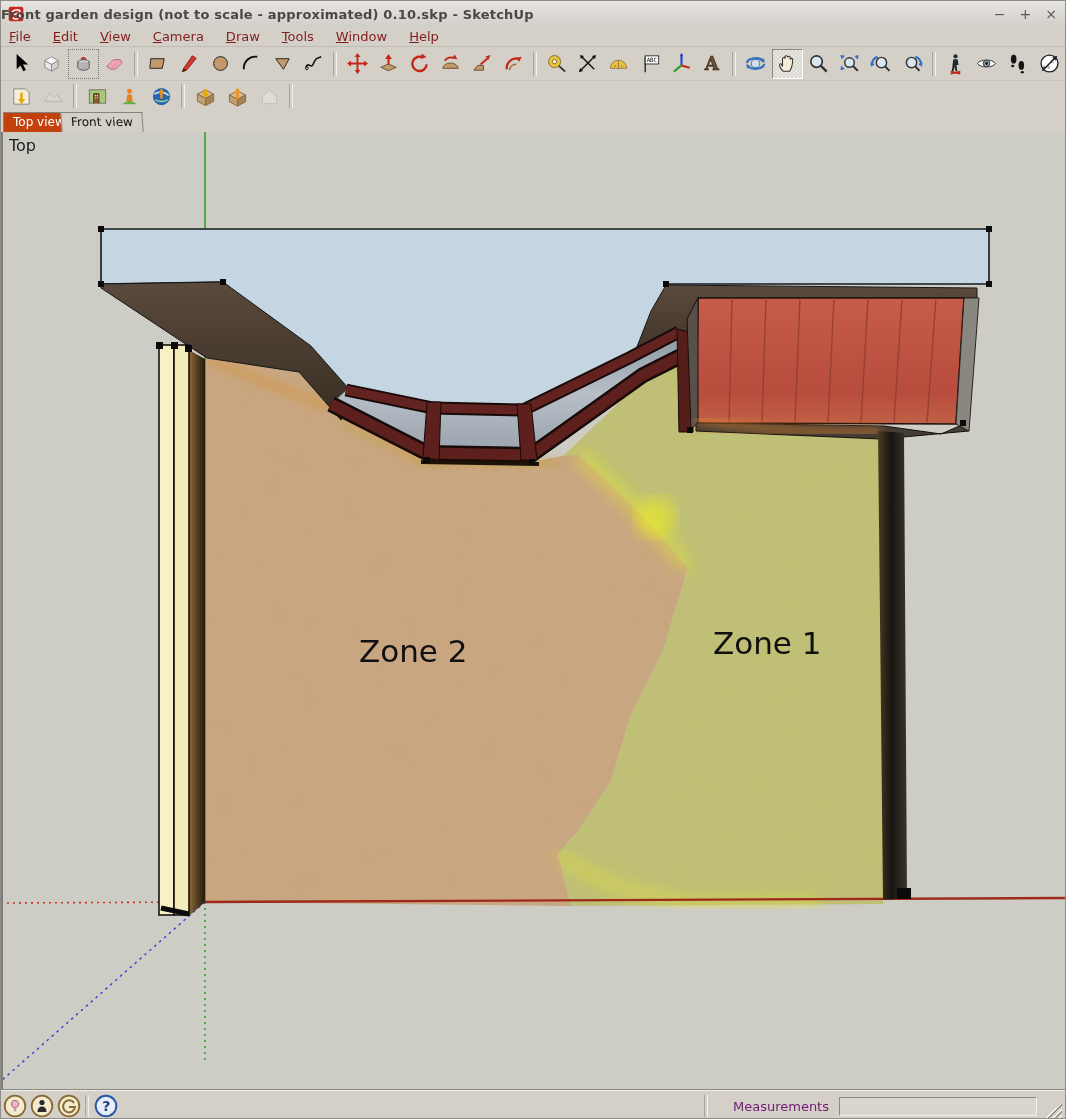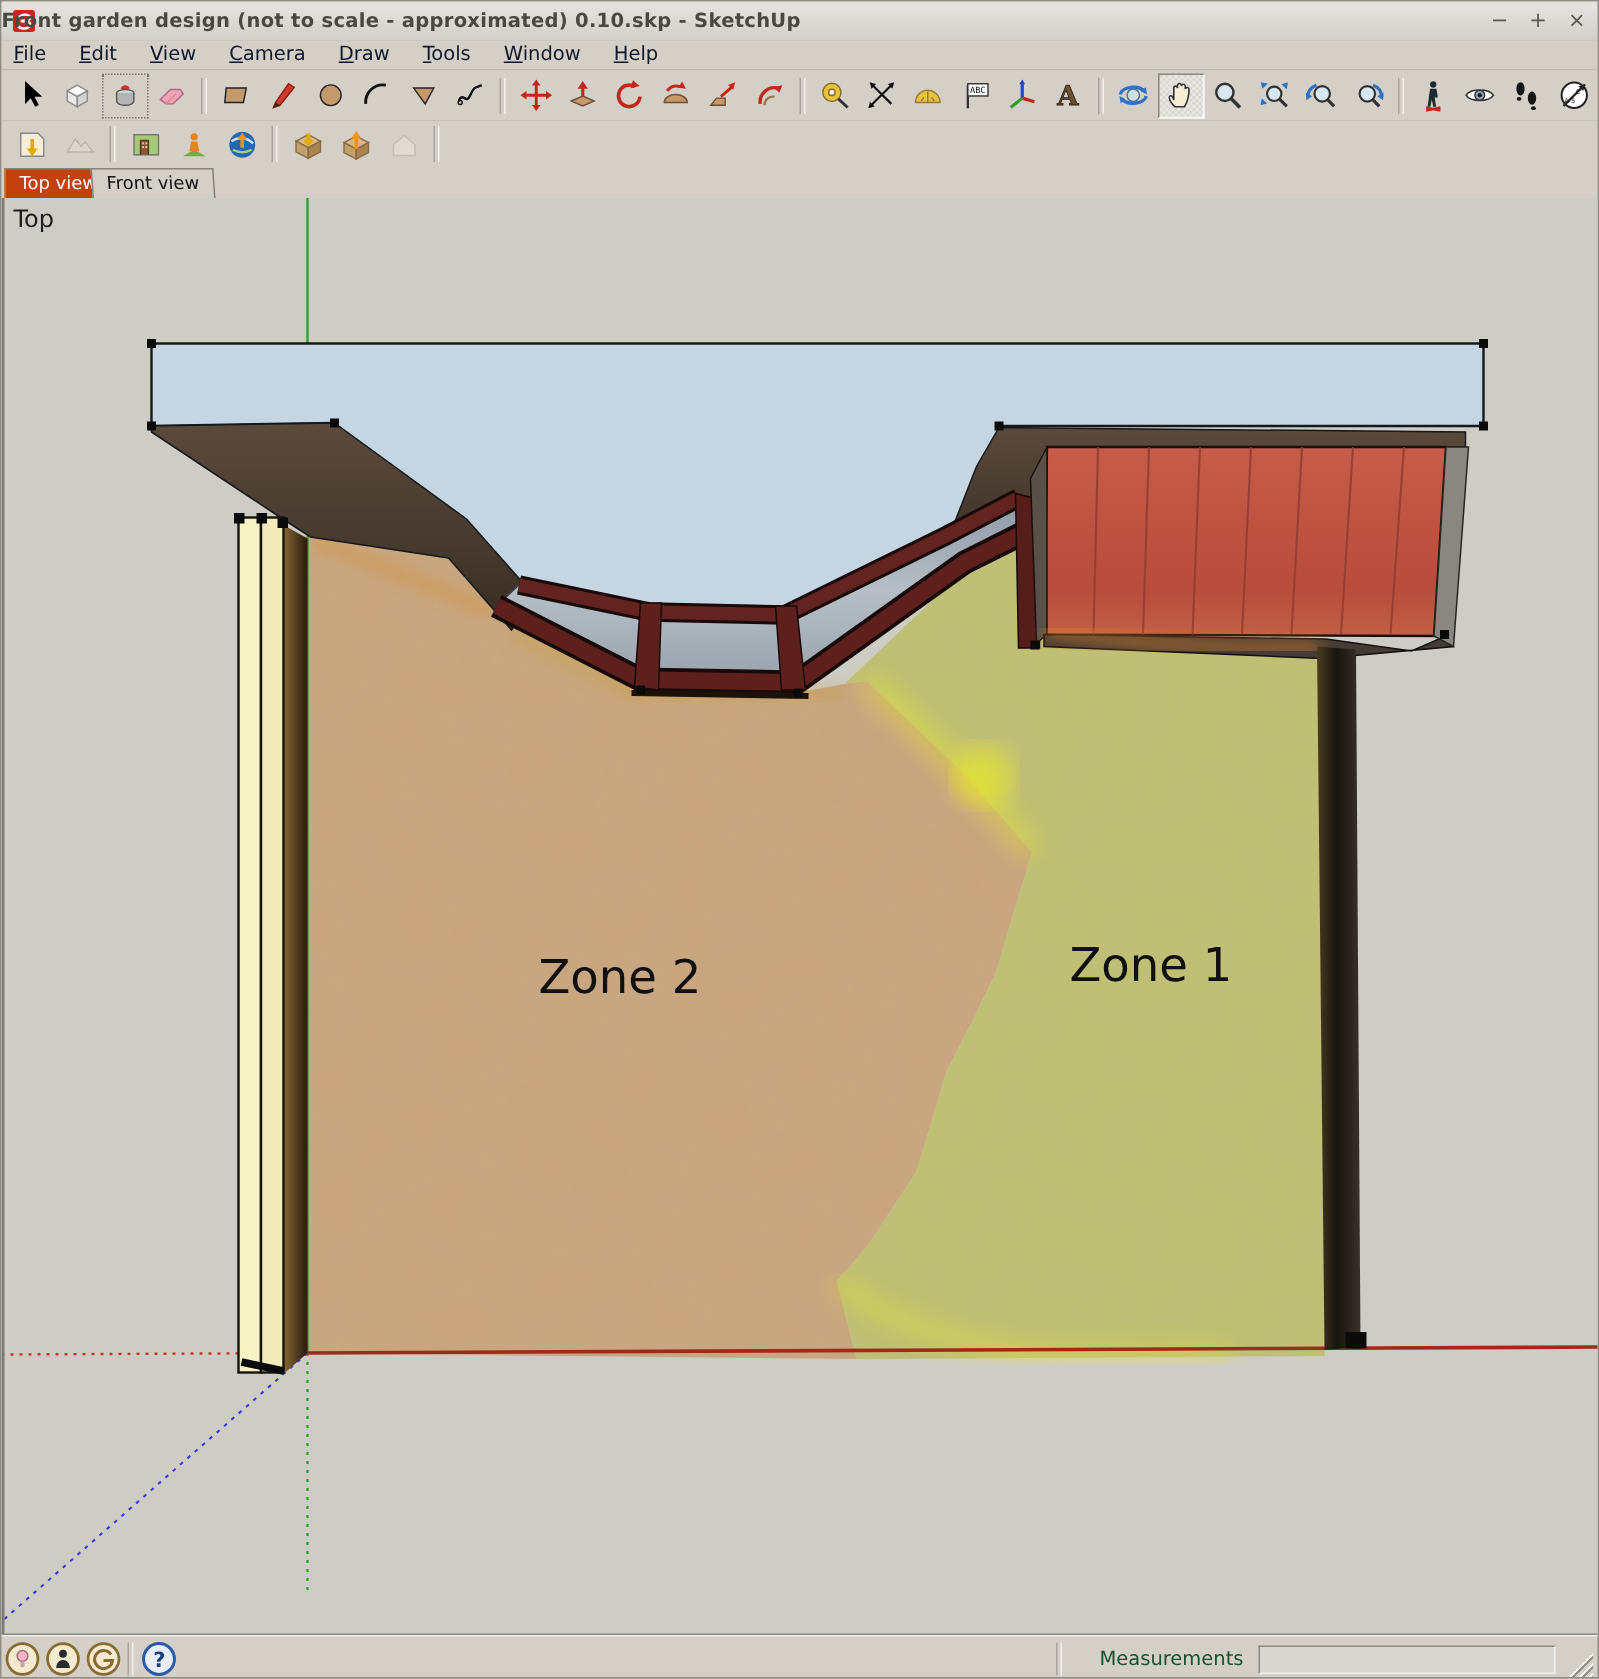--- a/index.html
+++ b/index.html
@@ -5,21 +5,21 @@
   html,body{margin:0;padding:0;background:#9c9a94;}
   #app{position:relative;width:1066px;height:1119px;background:#d4d0c8;font-family:"DejaVu Sans","Liberation Sans",sans-serif;overflow:hidden;box-sizing:border-box;border:1px solid #8f8d86;}
   
   #titlebar{position:absolute;top:0;left:0;width:100%;height:26px;background:linear-gradient(#e6e4e1,#d2cfca);border-bottom:1px solid #b4b1ab;display:flex;align-items:center;}
   #titlebar .logo{width:16px;height:16px;margin-left:7px;}
   #titlebar .title{position:absolute;left:0;right:0;font-size:13px;font-weight:bold;color:#4a4843;letter-spacing:.2px;}
   .winbtns{position:absolute;right:8px;top:0;height:26px;display:flex;gap:14px;align-items:center;}
   .winbtn{color:#5a5852;font-size:14px;line-height:14px;cursor:default;}
   
   #menubar{position:absolute;top:26px;left:0;width:100%;height:20px;background:#d4d0c8;display:flex;align-items:center;padding-left:8px;box-sizing:border-box;border-bottom:1px solid #c0bdb6;}
-  .menu-item{font-size:13px;color:#0f172a;margin-right:22px;cursor:default;}
+  .menu-item{font-size:13px;color:#7f1d1d;margin-right:22px;cursor:default;}
   .menu-item u{text-decoration:underline;}
   
   #toolbar1{position:absolute;top:46px;left:0;width:100%;height:34px;background:#d4d0c8;display:flex;align-items:center;padding-left:4px;box-sizing:border-box;border-bottom:1px solid #c6c3bc;}
   #toolbar2{position:absolute;top:80px;left:0;width:100%;height:30px;background:#d4d0c8;display:flex;align-items:center;padding-left:4px;box-sizing:border-box;}
   .tbtn{width:30px;height:28px;display:flex;align-items:center;justify-content:center;border:1px solid transparent;}
   .tbtn svg{width:23px;height:23px;}
   .tbtn.pressed{background:repeating-conic-gradient(#e9e7e2 0% 25%, #d9d6d0 0% 50%) 0 0/4px 4px;border-color:#8a8881 #fff #fff #8a8881;}
   .tbtn.focused{border:1px dotted #777;}
   .tbtn.disabled{opacity:.45;}
   .tsep{width:2px;height:24px;margin:0 4px;border-left:1px solid #a7a49d;border-right:1px solid #f2f0ec;}
@@ -30,21 +30,21 @@
   .tab.inactive{left:60px;transform:skewX(4deg);}
   
   #viewport{position:absolute;top:131px;left:0;width:1066px;height:958px;background:#cdccc5;border-left:2px solid #7e7c76;box-sizing:border-box;}
   #viewlabel{position:absolute;top:4px;left:6px;font-size:16px;color:#1c1c1c;z-index:5;}
   #scene{position:absolute;top:0;left:0;}
   
   #statusbar{position:absolute;top:1089px;left:0;width:100%;height:30px;background:#d4d0c8;border-top:1px solid #f2f0ec;box-shadow:0 -1px 0 #8a8881;display:flex;align-items:center;}
   .sbtn{width:27px;height:26px;display:flex;align-items:center;justify-content:center;}
   .sbtn svg{width:24px;height:24px;}
   .ssep{width:2px;height:22px;margin:0 3px;border-left:1px solid #a7a49d;border-right:1px solid #f2f0ec;}
-  #meas-label{position:absolute;right:236px;font-size:13px;color:#14532d;}
+  #meas-label{position:absolute;right:236px;font-size:13px;color:#701a75;}
   #meas-box{position:absolute;right:28px;width:198px;height:19px;background:#d9d6d0;border:1px solid;border-color:#8a8881 #f2f0ec #f2f0ec #8a8881;font-size:12px;padding:1px 4px;box-sizing:border-box;color:#111;}
   #grip{position:absolute;right:3px;bottom:3px;width:16px;height:16px;background:
     linear-gradient(135deg,transparent 50%,#f4f2ee 50%,#f4f2ee 56%,#908e88 56%,#908e88 62%,transparent 62%,transparent 70%,#f4f2ee 70%,#f4f2ee 76%,#908e88 76%,#908e88 82%,transparent 82%,transparent 90%,#f4f2ee 90%,#f4f2ee 96%,#908e88 96%);}
 </style>
 </head>
 <body>
 
 <div id="app">
 
   <div id="titlebar">

